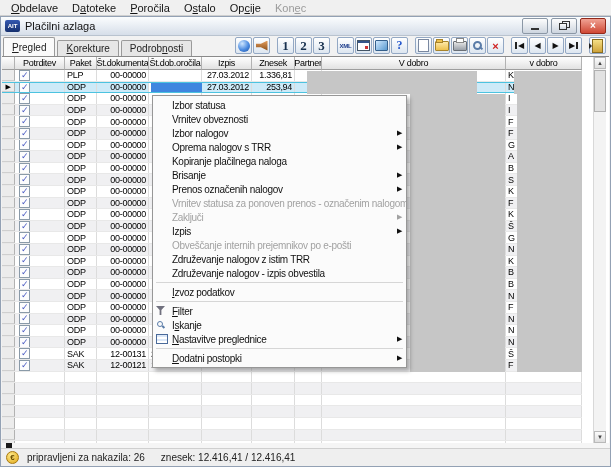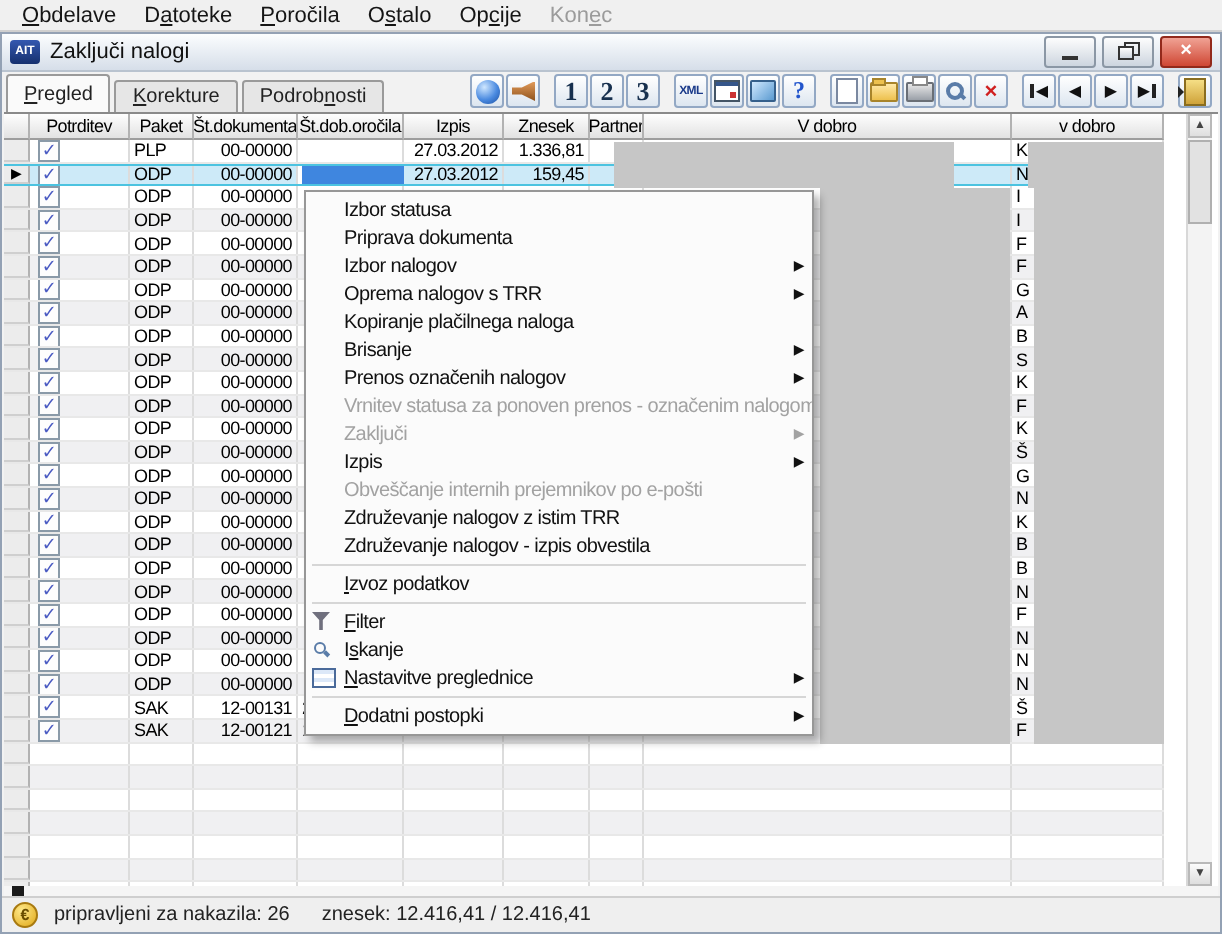--- a/index.html
+++ b/index.html
@@ -121,21 +121,21 @@
     <span class="mb-item">D<u>a</u>toteke</span>
     <span class="mb-item"><u>P</u>oročila</span>
     <span class="mb-item">O<u>s</u>talo</span>
     <span class="mb-item">Op<u>c</u>ije</span>
     <span class="mb-item disabled">Kon<u>e</u>c</span>
   </div>
 
 <div class="window">
   <div class="titlebar">
     <span class="app-icon">AIT</span>
-    <span class="title">Zaključi nalogi</span>
+    <span class="title">Plačilni azlaga</span>
     <div class="winbtns">
       <span class="wbtn min"></span>
       <span class="wbtn restore"></span>
       <span class="wbtn close">×</span>
     </div>
   </div>
   <div class="tabstrip">
     <div class="tabs" id="tabs">
         <div class="tab active"><u>P</u>regled</div>
         <div class="tab"><u>K</u>orekture</div>
@@ -236,21 +236,21 @@
         </div>
         <div class="row sel" style="top: 11.6px;">
           <div class="cell ind" style="width: 13px;">▶</div>
           <div class="cell" style="width: 50px; padding: 0px;">
             <span class="cb">✓</span>
           </div>
           <div class="cell" style="width: 32px;">ODP</div>
           <div class="cell right" style="width: 52px;">00-00000</div>
           <div class="cell editcell" style="width: 53px;"></div>
           <div class="cell right" style="width: 50px;">27.03.2012</div>
-          <div class="cell right" style="width: 43px;">159,45</div>
+          <div class="cell right" style="width: 43px;">253,94</div>
           <div class="cell" style="width: 27px;"></div>
           <div class="cell" style="width: 184px;"></div>
           <div class="cell" style="width: 76px;">N</div>
         </div>
         <div class="row" style="top: 23.2px;">
           <div class="cell ind" style="width: 13px;"></div>
           <div class="cell" style="width: 50px; padding: 0px;">
             <span class="cb">✓</span>
           </div>
           <div class="cell" style="width: 32px;">ODP</div>
@@ -687,21 +687,21 @@
     <span>pripravljeni za nakazila: 26</span>
     <span class="st2">znesek: 12.416,41 / 12.416,41</span>
   </div>
 </div>
 
 <div class="ctxmenu" id="ctxmenu">
     <div class="mi">
       <span class="mi-label">Izbor statusa</span>
     </div>
     <div class="mi">
-      <span class="mi-label">Priprava dokumenta</span>
+      <span class="mi-label">Vrnitev obveznosti</span>
     </div>
     <div class="mi">
       <span class="mi-label">Izbor nalogov</span>
       <span class="arrow">▶</span>
     </div>
     <div class="mi">
       <span class="mi-label">Oprema nalogov s TRR</span>
       <span class="arrow">▶</span>
     </div>
     <div class="mi">

